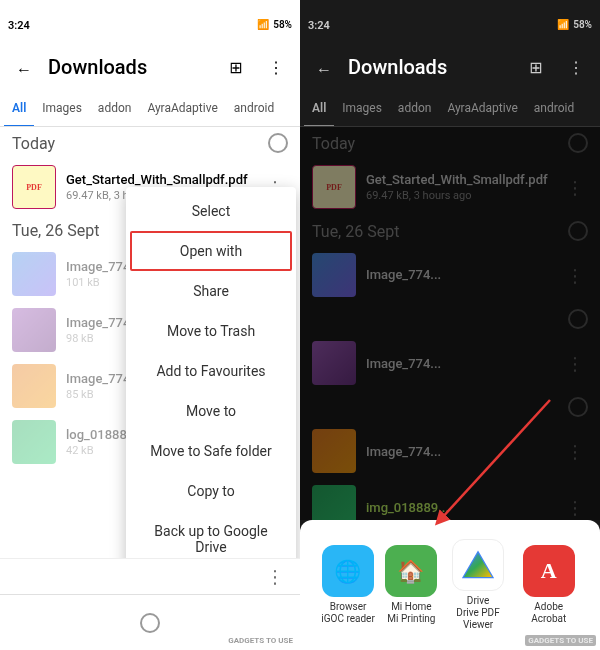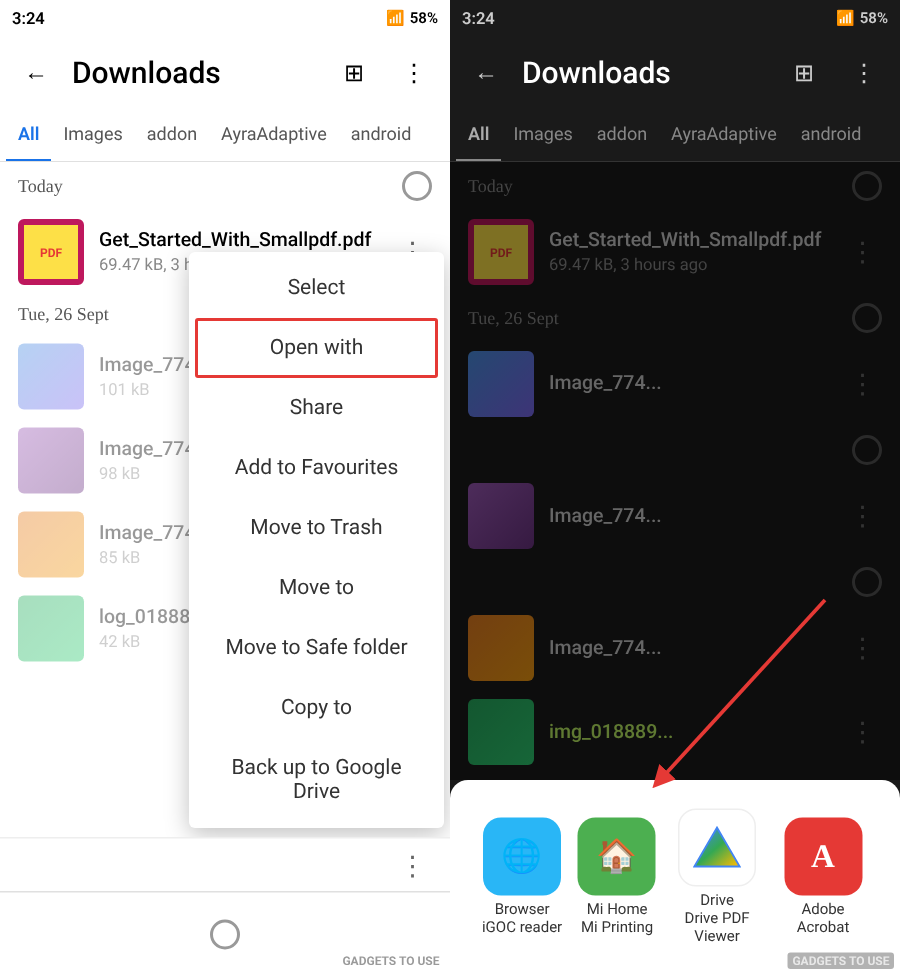--- a/index.html
+++ b/index.html
@@ -31,25 +31,26 @@
       display: flex;
       flex-direction: column;
       position: relative;
       overflow: hidden;
     }
 
     
     .status-bar {
       height: 24px;
       display: flex;
-      align-items: center;
+      align-items: flex-start;
       justify-content: space-between;
       padding: 0 8px;
       font-size: 11px;
       font-weight: 600;
+      margin-top: 19px;
     }
     .left-panel .status-bar { background: #fff; color: #000; }
     .right-panel .status-bar { background: #1a1a1a; color: #ccc; }
     .status-right { display: flex; align-items: center; gap: 3px; font-size: 10px; }
 
     
     .top-bar {
       height: 48px;
       display: flex;
       align-items: center;
@@ -113,22 +114,21 @@
       overflow: hidden;
       position: relative;
     }
 
     
     .section-header {
       display: flex;
       align-items: center;
       justify-content: space-between;
       padding: 6px 12px;
-      font-size: 12px;
-      font-family: Liberation Serif, serif;
+      font-size: 16px;
     }
     .left-panel .section-header { color: #555; }
     .right-panel .section-header { color: #888; }
 
     .check-circle {
       width: 20px;
       height: 20px;
       border-radius: 50%;
       border: 2px solid #999;
       display: flex;
@@ -186,26 +186,27 @@
       cursor: pointer;
     }
     .right-panel .three-dot { color: #666; }
 
     
     .thumb-blue { background: linear-gradient(135deg, #4a90e2, #7b68ee); }
     .thumb-purple { background: linear-gradient(135deg, #9b59b6, #6c3483); }
     .thumb-orange { background: linear-gradient(135deg, #e67e22, #f39c12); }
     .thumb-green { background: linear-gradient(135deg, #27ae60, #2ecc71); }
     .thumb-pdf {
-      background: #fde047;
-      border: 4px solid #be185d;
+      background: #fef9c3;
+      border: 1px solid #be185d;
       font-size: 10px;
       color: #e53935;
       font-weight: bold;
       flex-direction: column;
+      font-family: Liberation Serif, serif;
     }
 
     
     .context-menu {
       position: absolute;
       right: 4px;
       top: 60px;
       width: 170px;
       background: #fff;
       border-radius: 4px;
@@ -401,22 +402,22 @@
         <div class="file-name">log_018889...07g</div>
         <div class="file-meta">42 kB</div>
       </div>
       <div class="three-dot">⋮</div>
     </div>
 
     <div class="context-menu">
       <span class="menu-item">Select</span>
       <span class="menu-item highlighted">Open with</span>
       <span class="menu-item">Share</span>
+      <span class="menu-item">Move to Trash</span>
       <span class="menu-item">Add to Favourites</span>
-      <span class="menu-item">Move to Trash</span>
       <span class="menu-item">Move to</span>
       <span class="menu-item">Move to Safe folder</span>
       <span class="menu-item">Copy to</span>
       <span class="menu-item">Back up to Google Drive</span>
 
     </div>
   </div>
 
   <div style="height:36px;display:flex;align-items:center;justify-content:flex-end;padding:0 12px;border-top:1px solid #eee;">
     <div class="three-dot">⋮</div>

